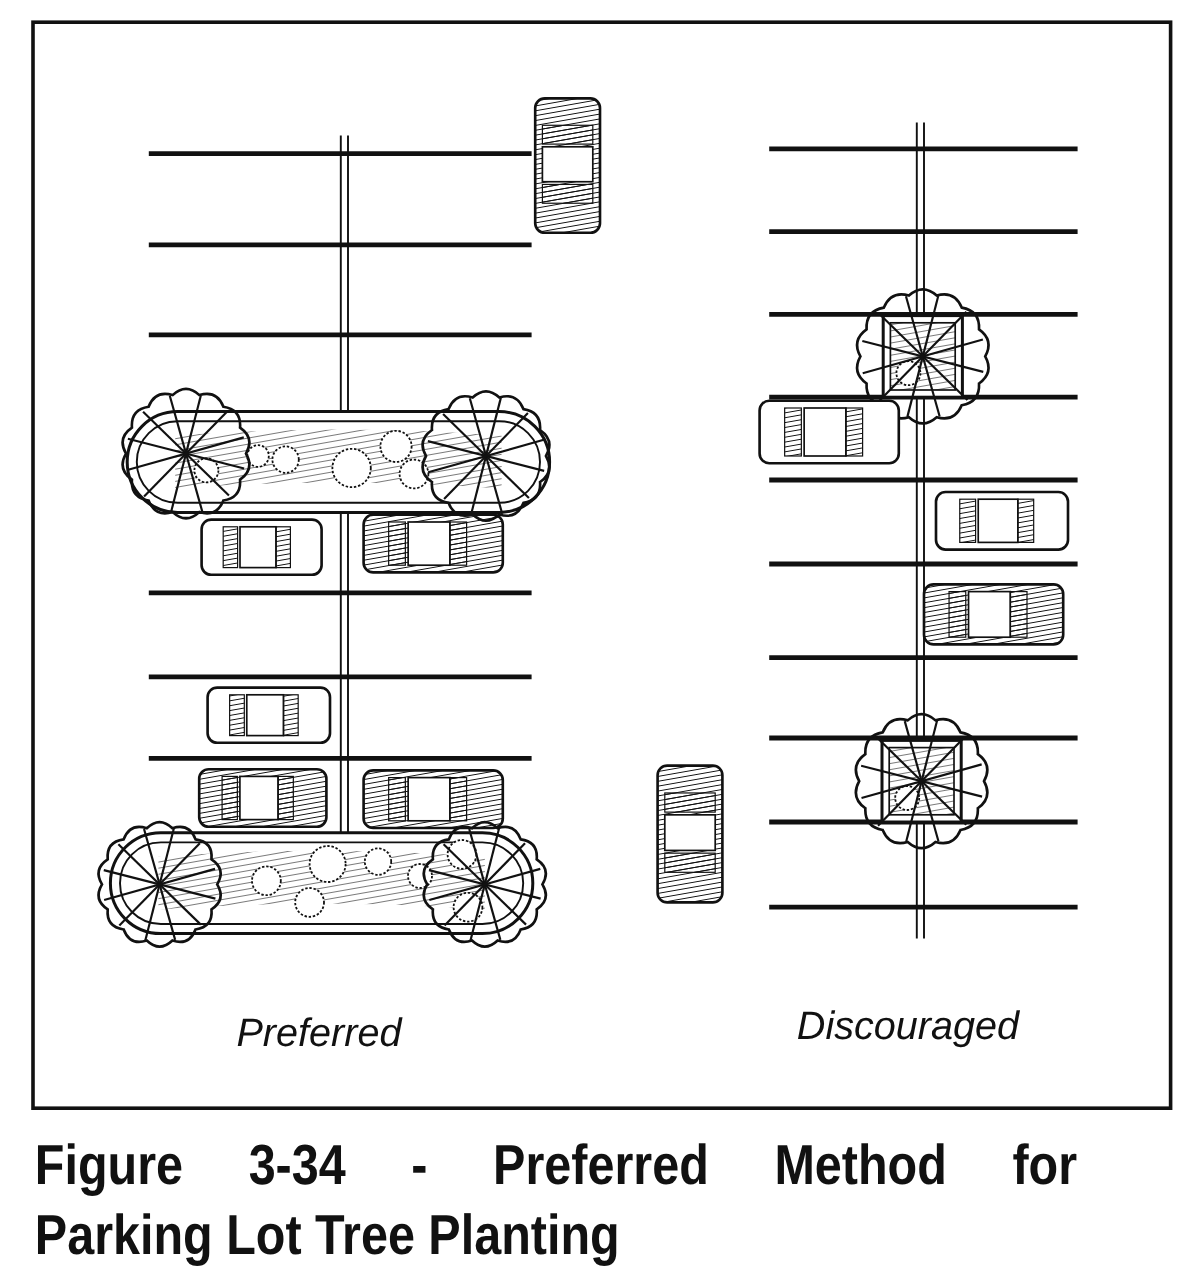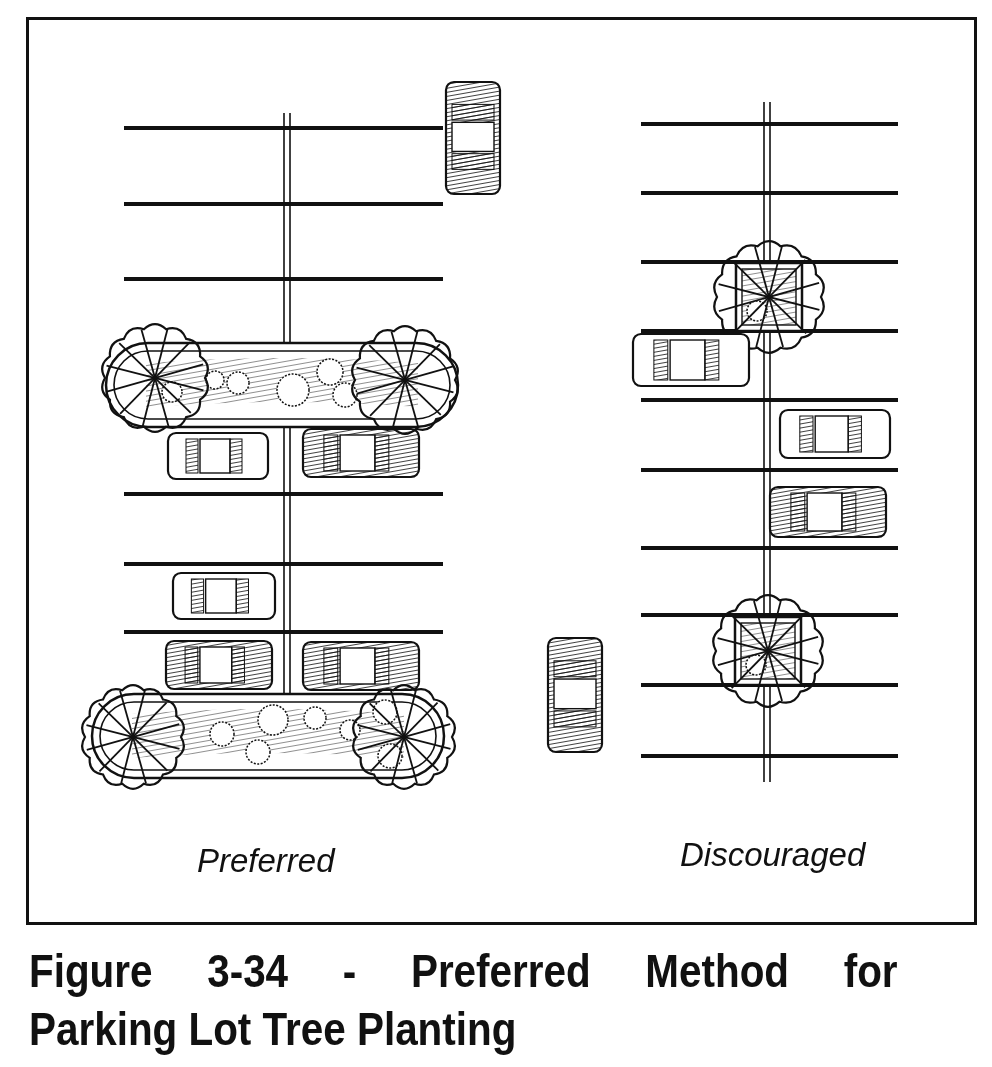--- a/index.html
+++ b/index.html
@@ -1,21 +1,21 @@
 <!DOCTYPE html>
 <html><head>
 <meta charset="utf-8">
 <style>
   html, body { margin: 0; padding: 0; background: #ffffff; }
   body { width: 992px; height: 1067px; position: relative; overflow: hidden; font-family: "Liberation Sans", sans-serif; }
   #frame { position: absolute; left: 26px; top: 17px; width: 951px; height: 908px; border: 3px solid #111; box-sizing: border-box; }
   #art { position: absolute; left: 0; top: 0; }
   .label { position: absolute; font-style: italic; font-size: 33px; color: #111; font-family: "Liberation Sans", sans-serif; }
   #lbl-pref { left: 197px; top: 842px; }
-  #lbl-disc { left: 680px; top: 836px; }
+  #lbl-disc { left: 664px; top: 836px; }
   #caption { position: absolute; left: 29px; top: 942px; width: 900px; font-family: "Liberation Sans", sans-serif; font-weight: bold; font-size: 47px; color: #111; line-height: 58px; transform: scaleX(0.86); transform-origin: left top; }
   #caption .row1 { display: flex; justify-content: space-between; width: 1010px; }
 </style>
 </head>
 <body>
 
 <div id="frame"></div>
 
 <svg id="art" width="992" height="1067">
   <defs>

